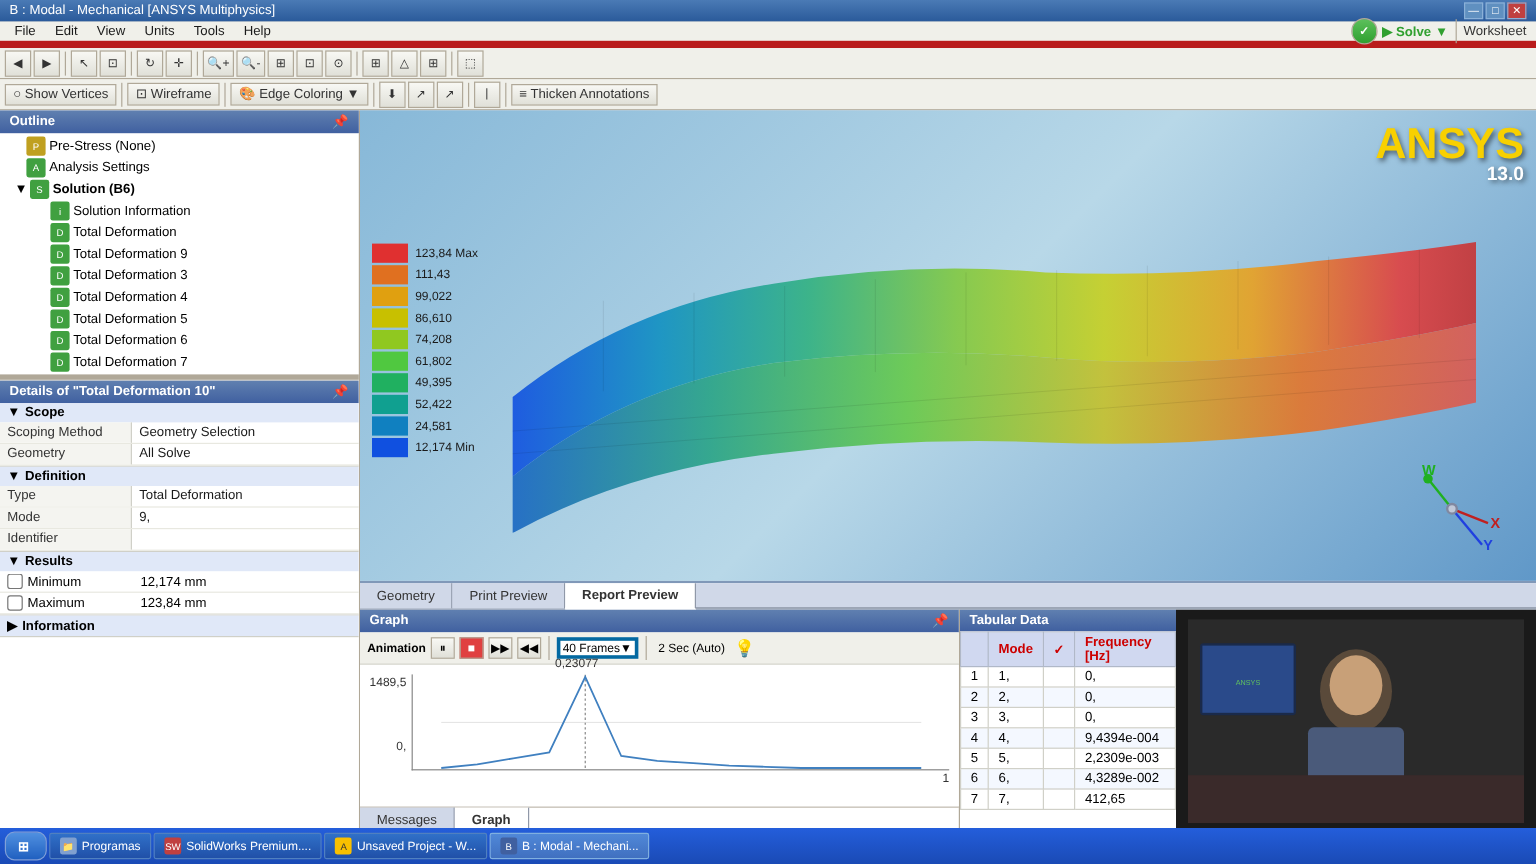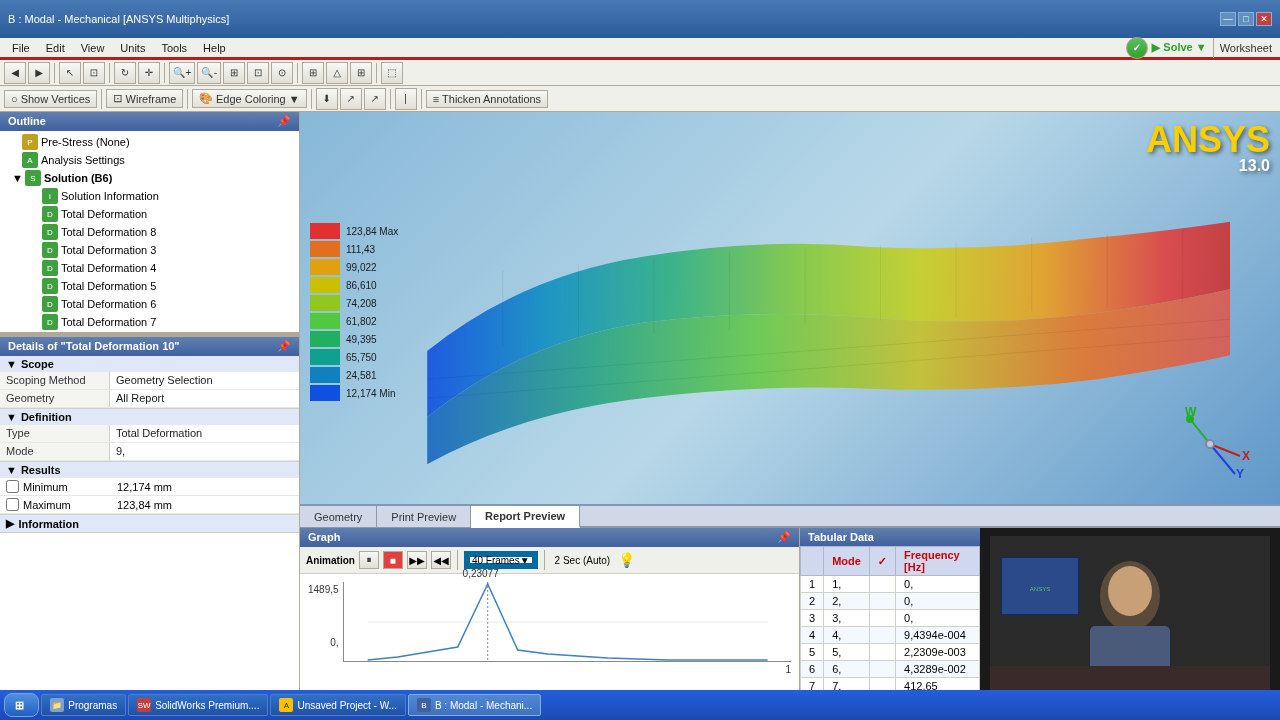--- a/index.html
+++ b/index.html
@@ -2,21 +2,21 @@
 <html><head>
   <meta charset="utf-8">
   <style>
     * { box-sizing: border-box; margin: 0; padding: 0; }
     body { font-family: 'Segoe UI', Arial, sans-serif; font-size: 11px; background: #d4d0c8; overflow: hidden; width: 1280px; height: 720px; }
 
     
     #title-bar {
       background: linear-gradient(to bottom, #4a7ab5, #2a5a9a);
       color: white;
-      height: 38px;
+      height: 18px;
       display: flex;
       align-items: center;
       padding: 0 8px;
       justify-content: space-between;
     }
     #title-bar .win-controls { display: flex; gap: 2px; }
     #title-bar .win-btn {
       width: 16px; height: 14px;
       background: #6090c0;
       border: 1px solid #8ab0d8;
@@ -27,21 +27,21 @@
     }
     #title-bar .win-btn.close { background: #c04040; }
 
     
     #menu-bar {
       background: #f0f0ea;
       height: 22px;
       display: flex;
       align-items: center;
       padding: 0 4px;
-      border-bottom: 3px solid #b91c1c;
+      border-bottom: 6px solid #b91c1c;
     }
     .menu-item {
       padding: 2px 8px;
       font-size: 11px;
       cursor: pointer;
       color: #1a1a1a;
     }
 
     
     #toolbar1, #toolbar2 {
@@ -331,21 +331,21 @@
       width: 20px; height: 18px;
       background: linear-gradient(to bottom, #f8f8f4, #e0e0d8);
       border: 1px solid #b0a898;
       display: flex; align-items: center; justify-content: center;
       font-size: 10px;
       cursor: pointer;
     }
     .anim-stop { background: #e04040; color: white; }
     .frames-select {
       height: 18px;
-      border: 6px solid #0369a1;
+      border: 3px solid #0369a1;
       background: white;
       font-size: 10px;
       padding: 0 2px;
       display: flex; align-items: center;
     }
     #graph-content {
       flex: 1;
       padding: 8px;
       position: relative;
       background: white;
@@ -612,21 +612,21 @@
         <div class="tree-item" style="padding-left:40px;">
           <span class="tree-icon green">i</span>
           <span>Solution Information</span>
         </div>
         <div class="tree-item" style="padding-left:40px;">
           <span class="tree-icon green">D</span>
           <span>Total Deformation</span>
         </div>
         <div class="tree-item" style="padding-left:40px;">
           <span class="tree-icon green">D</span>
-          <span>Total Deformation 8</span>
+          <span>Total Deformation 9</span>
         </div>
         <div class="tree-item" style="padding-left:40px;">
           <span class="tree-icon green">D</span>
           <span>Total Deformation 3</span>
         </div>
         <div class="tree-item" style="padding-left:40px;">
           <span class="tree-icon green">D</span>
           <span>Total Deformation 4</span>
         </div>
         <div class="tree-item" style="padding-left:40px;">
@@ -661,37 +661,41 @@
         <div class="details-section-header">
           <span>▼</span>
           <span>Scope</span>
         </div>
         <div class="details-row">
           <div class="label">Scoping Method</div>
           <div class="value">Geometry Selection</div>
         </div>
         <div class="details-row">
           <div class="label">Geometry</div>
-          <div class="value">All Report</div>
+          <div class="value">All Solve</div>
         </div>
       </div>
 
       <div class="details-section">
         <div class="details-section-header">
           <span>▼</span>
           <span>Definition</span>
         </div>
         <div class="details-row">
           <div class="label">Type</div>
           <div class="value">Total Deformation</div>
         </div>
         <div class="details-row">
           <div class="label">Mode</div>
           <div class="value">9,</div>
         </div>
+        <div class="details-row">
+          <div class="label">Identifier</div>
+          <div class="value"></div>
+        </div>
       </div>
 
       <div class="details-section">
         <div class="details-section-header">
           <span>▼</span>
           <span>Results</span>
         </div>
         <div class="check-row">
           <input type="checkbox" style="margin: 0px;">
           <span style="width:90px;">Minimum</span>
@@ -742,21 +746,21 @@
         <div class="legend-item">
           <div class="legend-color" style="background:#50c840;"></div>
           <span>61,802</span>
         </div>
         <div class="legend-item">
           <div class="legend-color" style="background:#20b060;"></div>
           <span>49,395</span>
         </div>
         <div class="legend-item">
           <div class="legend-color" style="background:#10a090;"></div>
-          <span>65,750</span>
+          <span>52,422</span>
         </div>
         <div class="legend-item">
           <div class="legend-color" style="background:#1080c0;"></div>
           <span>24,581</span>
         </div>
         <div class="legend-item">
           <div class="legend-color" style="background:#1050e0;"></div>
           <span>12,174 Min</span>
         </div>
       </div>

